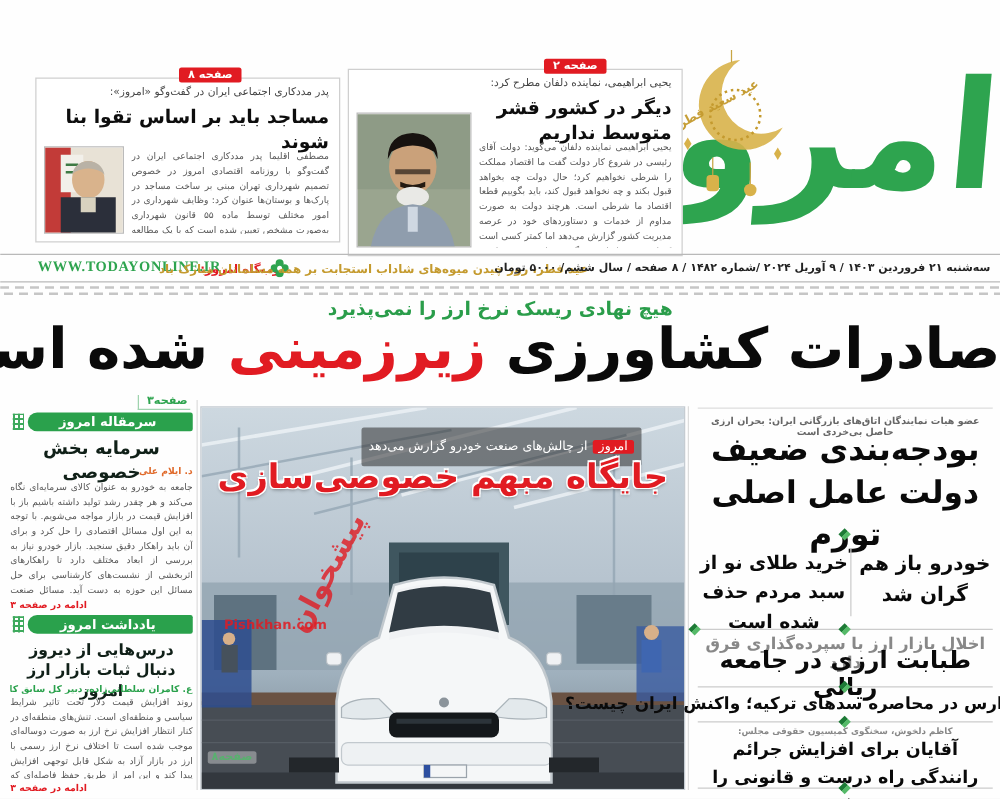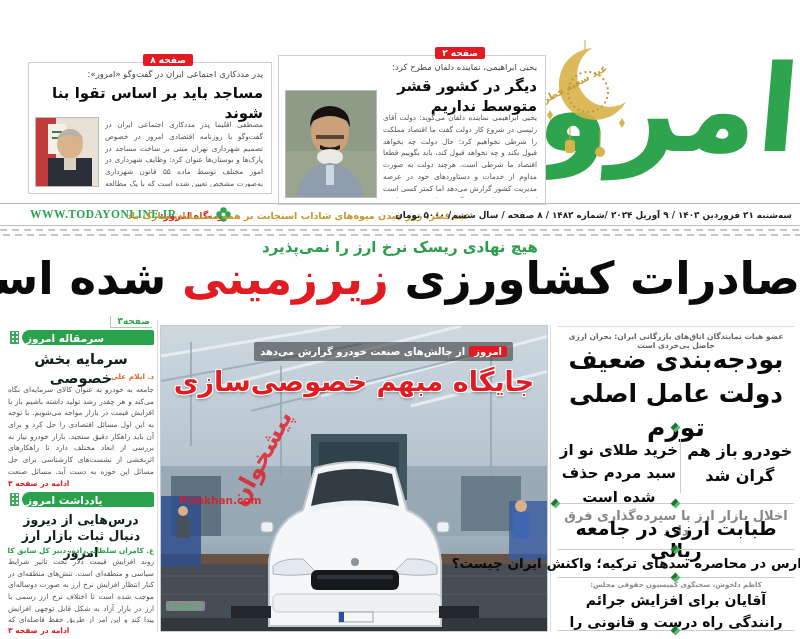--- a/index.html
+++ b/index.html
@@ -55,21 +55,21 @@
   #vr1{left:157px;top:320px;height:312px;}
   #vr2{left:550px;top:325px;height:307px;}
 
   
   .side-sec{left:8px;width:146px;}
   #sec1{top:316px;height:172px;}
   #sec2{top:492px;height:143px;}
   .page-label{position:absolute;top:0;right:2px;color:#2ea44f;font-size:9px;font-weight:bold;
               border-left:1px solid #9fd3ae;border-bottom:1px solid #9fd3ae;padding:0 2px 1px 6px;}
   .banner{position:absolute;right:0;left:14px;height:15px;background:#2aa14c;color:#fff;font-size:10.5px;
-          font-weight:bold;border-radius:8px 2px 2px 8px;text-align:left;padding:1px 8px 0 4px;line-height:14px;}
+          font-weight:bold;border-radius:8px 2px 2px 8px;text-align:center;padding:1px 8px 0 4px;line-height:14px;}
   #sec1 .banner{top:14px;} #sec2 .banner{top:0;}
   .banner-orn{position:absolute;width:9px;height:13px;
      background-image:repeating-linear-gradient(0deg,#2aa14c 0 2px,transparent 2px 4px),
                       repeating-linear-gradient(90deg,#2aa14c 0 2px,transparent 2px 4px);opacity:.9;}
   #sec1 .banner-orn{left:2px;top:15px;} #sec2 .banner-orn{left:2px;top:1px;}
   .side-title{position:absolute;right:0;left:0;font-weight:900;color:#102018;text-align:center;line-height:1.3;}
   #sec1 .side-title{top:34px;font-size:14.5px;}
   #sec2 .side-title{top:20px;font-size:12.5px;}
   .byline{position:absolute;right:0;left:0;text-align:right;font-size:7.3px;font-weight:bold;}
   #sec1 .byline{top:56px;color:#e06a2b;}
@@ -78,21 +78,21 @@
              line-height:1.6;overflow:hidden;}
   #sec1 .side-body{top:68px;bottom:12px;}
   #sec2 .side-body{top:64px;bottom:12px;}
   .contin{position:absolute;left:0;bottom:0;color:#e11b22;font-size:7.5px;font-weight:bold;}
 
   
   #photo{left:160px;top:325px;width:388px;height:307px;overflow:hidden;border:1px solid #c5ccd2;
          background:linear-gradient(180deg,#cdd8e0 0%,#b7c4cf 45%,#9fb0bd 70%,#6f7b85 100%);}
   #photo svg{position:absolute;left:0;top:0;}
   #ph-kicker{position:absolute;right:34px;top:16px;background:rgba(45,45,45,.55);color:#fff;
-             font-size:10px;font-weight:bold;padding:4px 6px;border-radius:2px;}
+             font-size:10px;font-weight:normal;padding:10px 6px;border-radius:2px;}
   #ph-kicker .chip{background:#e11b22;color:#fff;padding:0 5px;border-radius:2px;margin-left:4px;}
   #ph-line1{position:absolute;right:0;left:0;top:40px;text-align:center;color:#e11b22;font-size:27px;font-weight:900;
             text-shadow:-1px -1px 0 #fff,1px -1px 0 #fff,-1px 1px 0 #fff,1px 1px 0 #fff,0 2px 3px rgba(0,0,0,.35);}
   #ph-line2{position:absolute;right:0;left:0;top:96px;text-align:center;color:#fff;font-size:24px;font-weight:900;
             text-shadow:-2px -2px 0 #111,2px -2px 0 #111,-2px 2px 0 #111,2px 2px 0 #111,0 0 6px rgba(0,0,0,.5);}
   #wm-fa{position:absolute;left:48px;top:118px;color:#e11b22;font-size:24px;font-weight:900;
          transform:rotate(-62deg);opacity:.8;}
   #wm-en{position:absolute;left:18px;top:168px;color:#e11b22;font-size:10.5px;font-weight:bold;opacity:.85;}
   #ph-corner{position:absolute;left:5px;bottom:20px;color:#59b06f;font-size:9px;font-weight:bold;
              background:rgba(255,255,255,.35);padding:0 3px;border-radius:2px;}

